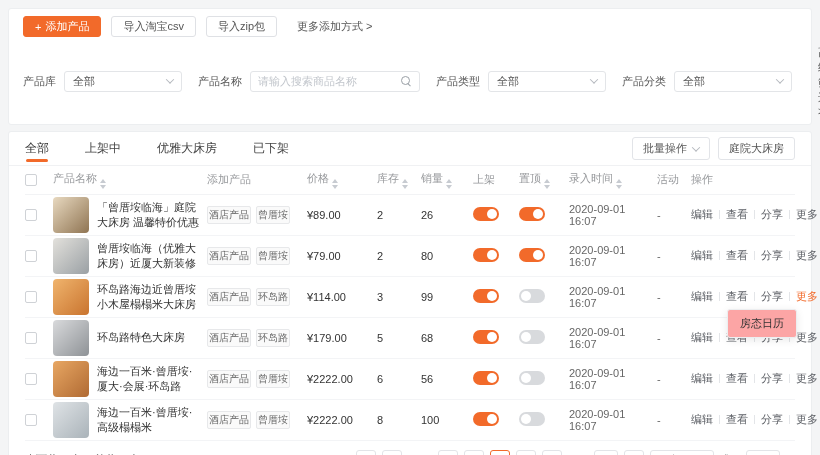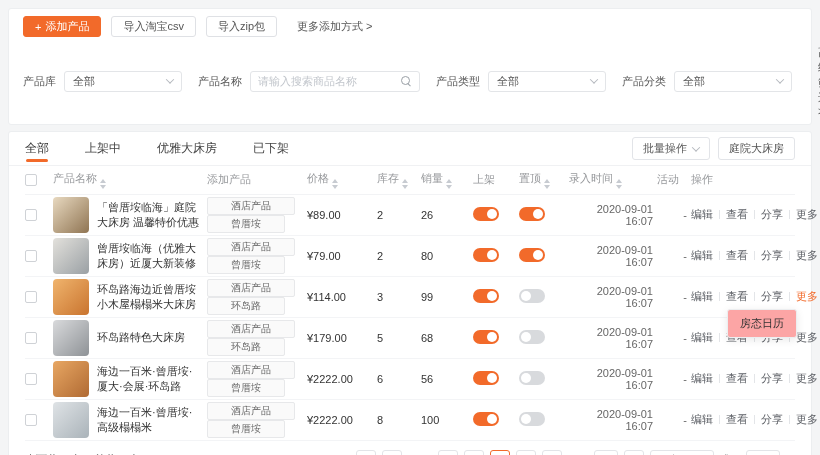--- a/index.html
+++ b/index.html
@@ -55,30 +55,30 @@
 
   
   .table-wrap { padding: 0 16px; }
   table { width: 100%; border-collapse: collapse; table-layout: fixed; font-size: 11px; color: #333; }
   th { height: 28px; text-align: left; font-weight: normal; color: #97999c; border-bottom: 1px solid #f2f3f5; white-space: nowrap; }
   td { height: 41px; border-bottom: 1px solid #f3f4f6; vertical-align: middle; padding-right: 4px; }
   .cb { width: 12px; height: 12px; border: 1px solid #cfd2d6; border-radius: 2px; background: #fff; display: inline-block; cursor: pointer; vertical-align: middle; }
   .name-cell { display: flex; align-items: center; gap: 8px; }
   .thumb { width: 36px; height: 36px; border-radius: 4px; flex-shrink: 0; }
   .pname { font-size: 11px; line-height: 1.35; color: #333; display: -webkit-box; -webkit-line-clamp: 2; -webkit-box-orient: vertical; overflow: hidden; cursor: pointer; }
-  .tag { display: inline-block; padding: 1px 23px; border: 1px solid #e7e8ea; background: #fafafa; border-radius: 2px; font-size: 10px; color: #666; white-space: nowrap; }
+  .tag { display: inline-block; padding: 1px 1px; border: 1px solid #e7e8ea; background: #fafafa; border-radius: 2px; font-size: 10px; color: #666; margin-right: 5px; white-space: nowrap; }
   .sort-icon { display: inline-flex; flex-direction: column; margin-left: 3px; vertical-align: -1px; }
   .sort-icon i { width: 0; height: 0; border-left: 3px solid transparent; border-right: 3px solid transparent; display: block; }
   .sort-icon .up { border-bottom: 4px solid #c7cbd1; margin-bottom: 2px; }
   .sort-icon .dn { border-top: 4px solid #c7cbd1; }
   .toggle { width: 26px; height: 14px; border-radius: 8px; position: relative; display: inline-block; cursor: pointer; }
   .toggle::after { content: ""; position: absolute; top: 2px; width: 10px; height: 10px; border-radius: 50%; background: #fff; }
   .toggle.on { background: #f26a2a; } .toggle.on::after { right: 2px; }
   .toggle.off { background: #d8dadd; } .toggle.off::after { left: 2px; }
-  .time-cell, .act-cell { color: #666; text-align: right; }
+  .time-cell, .act-cell { color: #666; }
   .ops-cell { position: relative; white-space: nowrap; }
   .op-link { color: #5d6066; cursor: pointer; }
   .op-link.hot { color: #f26a2a; }
   .op-sep { display: inline-block; width: 1px; height: 9px; background: #e3e5e8; margin: 0 6px; vertical-align: -1px; }
   .more-menu {
     position: absolute; top: 32px; right: -2px; background: #fca5a5; border: 1px solid #eceef0;
     border-radius: 3px; box-shadow: 0 2px 8px rgba(0,0,0,0.09); padding: 6px 12px;
     font-size: 11px; color: #333; white-space: nowrap; z-index: 9; cursor: pointer;
   }
 

